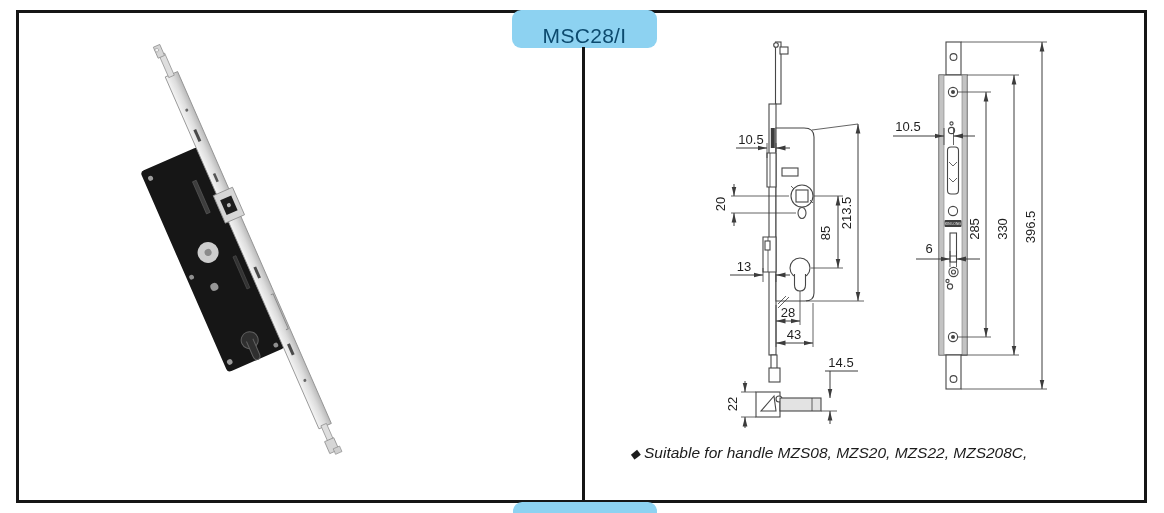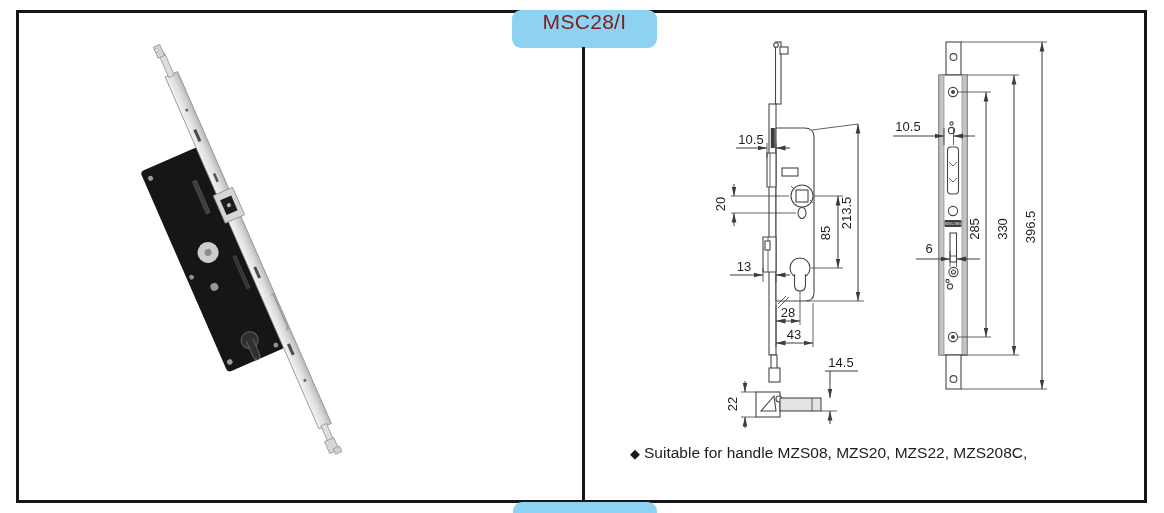--- a/index.html
+++ b/index.html
@@ -2,25 +2,25 @@
 <html><head>
 <meta charset="utf-8">
 <style>
   html,body{margin:0;padding:0;background:#fff;}
   body{width:1164px;height:513px;position:relative;overflow:hidden;
        font-family:"Liberation Sans",sans-serif;color:#1c1c1c;}
   .frame{position:absolute;left:16px;top:10px;width:1131px;height:493px;
          border:3.5px solid #161616;box-sizing:border-box;background:transparent;}
   .divider{position:absolute;left:581.5px;top:47px;width:3.5px;height:456px;background:#161616;}
   .title-box{position:absolute;left:512px;top:10px;width:145px;height:38px;
-             background:#8dd2f1;border-radius:9px;display:flex;align-items:flex-start;
-             justify-content:center;font-size:21px;color:#7f1d1d;letter-spacing:.3px;}
+             background:#8dd2f1;border-radius:9px;display:flex;align-items:flex-end;
+             justify-content:center;font-size:21px;color:#0c4a6e;letter-spacing:.3px;}
   .bottom-tab{position:absolute;left:513px;top:502px;width:144px;height:12px;
               background:#8dd2f1;border-radius:9px 9px 0 0;}
-  .note{position:absolute;left:630px;top:443px;font-size:15.5px;line-height:20px;color:#1c1c1c;}
+  .note{position:absolute;left:630px;top:443px;font-size:15.5px;line-height:20px;color:#1c1c1c;font-style:italic;}
   .note .row2{padding-left:17px;}
   .bullet{font-size:13px;margin-right:4px;}
   svg.photo{position:absolute;left:20px;top:14px;}
   svg.draw{position:absolute;left:585px;top:28px;}
   .part{fill:#fff;stroke:#474747;stroke-width:1.1;}
   .dim{stroke:#3c3c3c;stroke-width:1;fill:none;}
   .ext{stroke:#3c3c3c;stroke-width:.8;fill:none;}
   .dtxt{font-family:"Liberation Sans",sans-serif;font-size:13px;fill:#1f1f1f;}
 </style>
 </head>

